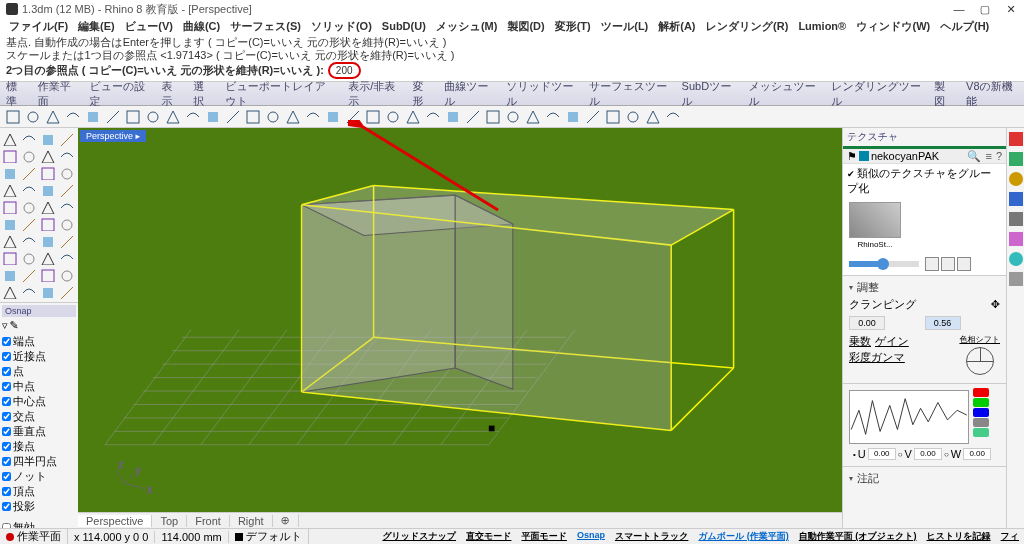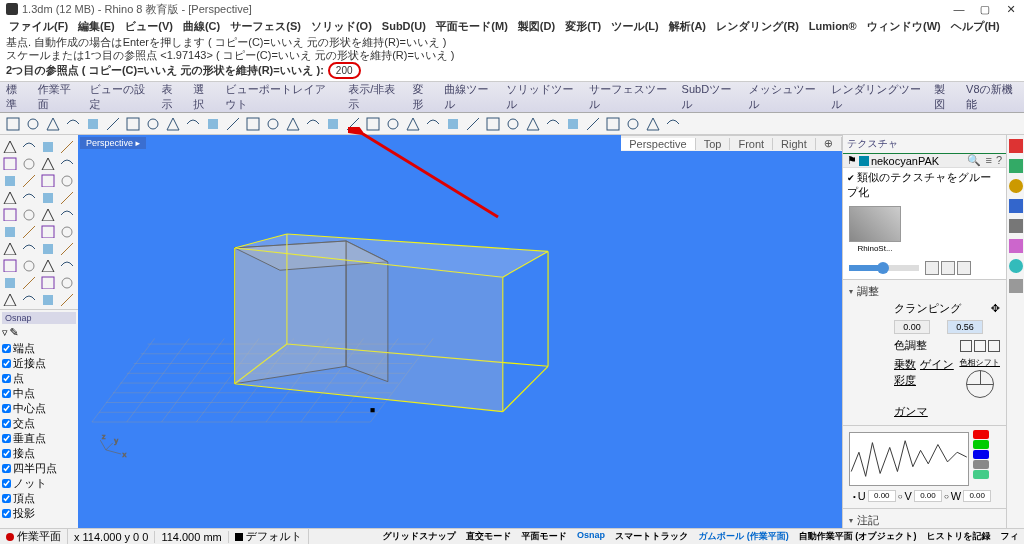--- a/index.html
+++ b/index.html
@@ -15,21 +15,21 @@
 
 .menubar { height: 16px; background: #fff; display: flex; align-items: center; padding: 0 4px; gap: 0; font-size: 10px; }
 .menubar span { padding: 0 5px; color: #333; cursor: default; font-weight: bold; }
 
 
 .cmd-area { background: #fff; padding: 2px 6px; font-size: 10px; line-height: 13px; color: #333; border-bottom: 1px solid #ccc; }
 .cmd-prompt { display: flex; align-items: center; gap: 4px; }
 .cmd-input-box { border: 2px solid #d00; border-radius: 10px; padding: 0 6px; min-width: 24px; display: inline-block; font-size: 10px; }
 
 
-.paneltabs { height: 31px; background: linear-gradient(#e8e8f0,#d8d8e8); display: flex; align-items: center; font-size: 10px; border-bottom: 1px solid #aaa; }
+.paneltabs { height: 24px; background: linear-gradient(#e8e8f0,#d8d8e8); display: flex; align-items: center; font-size: 10px; border-bottom: 1px solid #aaa; }
 .paneltabs span { padding: 0 6px; color: #446; }
 
 
 .toolbar-row { height: 22px; background: #f4f4f4; display: flex; align-items: center; padding: 0 4px; gap: 2px; border-bottom: 1px solid #ccc; }
 .tool-ico { width: 18px; height: 18px; display: flex; align-items: center; justify-content: center; }
 .tool-ico svg { width: 16px; height: 16px; }
 
 
 .main { flex: 1; display: flex; min-height: 0; }
 
@@ -46,21 +46,21 @@
 
 
 
 .left-column { display: flex; flex-direction: column; width: 78px; background:#f4f4f4; border-right:1px solid #ccc;}
 .left-column .left-tools{width:78px;border:none;}
 .left-column .left-tools .tool-grid{grid-template-columns:repeat(4,19px);}
 .left-column .left-tools .tool-grid .ti{width:19px;height:17px;}
 .left-column .osnap-panel{width:78px;}
 
 
-.viewport-wrap { flex: 1; display: flex; flex-direction: row; position: relative; background: #3b82f6; }
+.viewport-wrap { flex: 1; display: flex; flex-direction: column; position: relative; background: #4d7c0f; }
 .vp-label { position: absolute; top: 2px; left: 2px; background: #3a6ed0; color: #fff; font-size: 9px; padding: 1px 6px; z-index: 5; }
 .viewport { flex: 1; position: relative; overflow: hidden; }
 .viewport svg { width: 100%; height: 100%; display: block; }
 
 .arrow-annot { position: absolute; top: -8px; left: 270px; z-index: 10; pointer-events: none; }
 
 .vp-tabs { height: 16px; background: #f0f0f0; display: flex; align-items: center; font-size: 10px; border-top: 1px solid #ccc; }
 .vp-tabs span { padding: 0 8px; color: #555; border-right: 1px solid #ccc; }
 .vp-tabs span.active { background: #fff; }
 
@@ -76,39 +76,39 @@
 .tex-th .cap { font-size: 8px; margin-top: 2px; overflow:hidden; text-overflow:ellipsis; white-space:nowrap; max-width:52px;}
 .rp-slider-row{padding:4px 6px; display:flex; align-items:center; gap:6px; background:#fff;}
 .rp-slider { width: 70px; height:6px; background:#ddd; position:relative;}
 .rp-slider:before{content:"";position:absolute;width:30px;height:6px;background:#4a90d9;}
 .rp-slider:after{content:"";position:absolute;left:28px;top:-3px;width:12px;height:12px;border-radius:50%;background:#4a90d9;}
 .rp-view-buttons{display:flex;gap:2px;}
 .rp-view-buttons .vb{width:14px;height:14px;border:1px solid #888;background:#eee;}
 .rp-section { border-top: 1px solid #ccc; padding: 4px 6px; background:#f4f4f4;}
 .rp-section .sh { display: flex; align-items: center; gap: 4px; color: #333; }
 .rp-section .sh:before { content: "▾"; font-size: 8px; color:#555;}
-.rp-row { display: flex; align-items: center; justify-content: space-between; padding: 2px 0; font-size:9px;margin-left:45px;}
+.rp-row { display: flex; align-items: center; justify-content: space-between; padding: 2px 0; font-size:9px;}
 .rp-numbox { width: 36px; height: 14px; background: #eee; border: 1px solid #ccc; font-size: 9px; text-align: center; line-height:12px;}
 .rp-dial { width: 28px; height: 28px; border: 1px solid #555; border-radius: 50%; position: relative; margin:2px auto;}
 .rp-dial:before{content:"";position:absolute;left:50%;top:0;width:1px;height:50%;background:#555;}
 .rp-dial:after{content:"";position:absolute;left:0;top:50%;width:100%;height:1px;background:#555;}
 .rp-graph { width: 120px; height: 54px; background: #fff; border: 1px solid #999; margin:2px 0; position:relative;}
 .rp-graph svg{width:100%;height:100%;}
 .rp-color-sw { display: flex; flex-direction: column; gap: 1px; margin-left:4px;}
 .rp-color-sw div { width: 16px; height: 9px; border-radius: 2px; }
 .rp-bottom-nums{display:flex;gap:2px;align-items:center;font-size:8px;padding:2px 4px;}
 .rp-bottom-nums .nb{width:28px;height:12px;border:1px solid #ccc;background:#fff;font-size:8px;text-align:center;}
 .side-icons{width:18px;background:#f4f4f4;display:flex;flex-direction:column;align-items:center;gap:6px;padding-top:4px;border-left:1px solid #ccc;}
 .side-icons div{width:14px;height:14px;}
 
 
 .statusbar { height: 16px; background: #f0f0f0; border-top: 1px solid #ccc; display: flex; align-items: center; font-size: 9px; }
 .statusbar .cell { padding: 0 6px; border-right: 1px solid #ccc; white-space: nowrap; }
 .statusbar .spacer { flex: 1; }
-.statusbar .toggle { padding: 0 5px; color: #000; font-weight: bold; font-size:9px;}
+.statusbar .toggle { padding: 0 5px; color: #000; font-weight: bold; font-size:9px;text-decoration:underline;}
 .statusbar .toggle.on { color: #06c; }
 </style>
 </head>
 <body>
 
 <div class="titlebar">
   <div class="title">
     <span class="rhino-icon"></span>
     <span>1.3dm (12 MB) - Rhino 8 教育版 - [Perspective]</span>
   </div>
@@ -120,21 +120,21 @@
 </div>
 
 <div class="menubar" id="menubar">
     <span>ファイル(F)</span>
     <span>編集(E)</span>
     <span>ビュー(V)</span>
     <span>曲線(C)</span>
     <span>サーフェス(S)</span>
     <span>ソリッド(O)</span>
     <span>SubD(U)</span>
-    <span>平面モード(M)</span>
+    <span>メッシュ(M)</span>
     <span>製図(D)</span>
     <span>変形(T)</span>
     <span>ツール(L)</span>
     <span>解析(A)</span>
     <span>レンダリング(R)</span>
     <span>Lumion®</span>
     <span>ウィンドウ(W)</span>
     <span>ヘルプ(H)</span>
   </div>
 
@@ -694,21 +694,21 @@
     <div class="vp-tabs" id="vptabs">
         <span class="active">Perspective</span>
         <span>Top</span>
         <span>Front</span>
         <span>Right</span>
         <span>⊕</span>
       </div>
   </div>
 
   <div class="right-panel">
-    <div style="padding:2px 4px;font-size:10px;color:#447;border-bottom:1px solid #15803d;">テクスチャ</div>
+    <div style="padding:2px 4px;font-size:10px;color:#447;border-bottom:3px solid #15803d;">テクスチャ</div>
     <div class="tex-head">
       <div class="tl">
         <span>⚑</span>
         <span style="width:10px;height:10px;background:#08a;display:inline-block;"></span>
         <span>nekocyanPAK</span>
       </div>
       <div class="tr">
         <span>🔍</span>
         <span>≡</span>
         <span>?</span>
@@ -733,35 +733,27 @@
       <div class="sh">調整</div>
       <div class="rp-row">
           <span>クランピング</span>
         <span>✥</span>
         </div>
       <div class="rp-row">
         <div class="rp-numbox">0.00</div>
         <div class="rp-numbox" style="background:#d3e3f5">0.56</div>
         <span></span>
       </div>
-      <div class="rp-row">
-          <span>色調整</span>
-        <span style="display:flex;gap:2px;">
-          <span style="width:12px;height:12px;border:1px solid #555;"></span>
-          <span style="width:12px;height:12px;border:1px solid #555;"></span>
-          <span style="width:12px;height:12px;border:1px solid #555;"></span>
-        </span>
-      </div>
       <div class="rp-row" style="align-items:flex-start;text-decoration:underline;">
         <div style="display:flex;flex-direction:column;gap:1px;">
           <div style="display:flex;gap:4px;">
               <span>乗数</span>
               <span>ゲイン</span>
             </div>
-          <div style="display:flex;gap:16px;flex-direction:column;">
+          <div style="display:flex;gap:0;">
               <span>彩度</span>
               <span>ガンマ</span>
             </div>
         </div>
         <div style="display:flex;flex-direction:column;align-items:center;">
           <span style="font-size:8px;">色相シフト</span>
           <div class="rp-dial"></div>
         </div>
       </div>
     </div>

